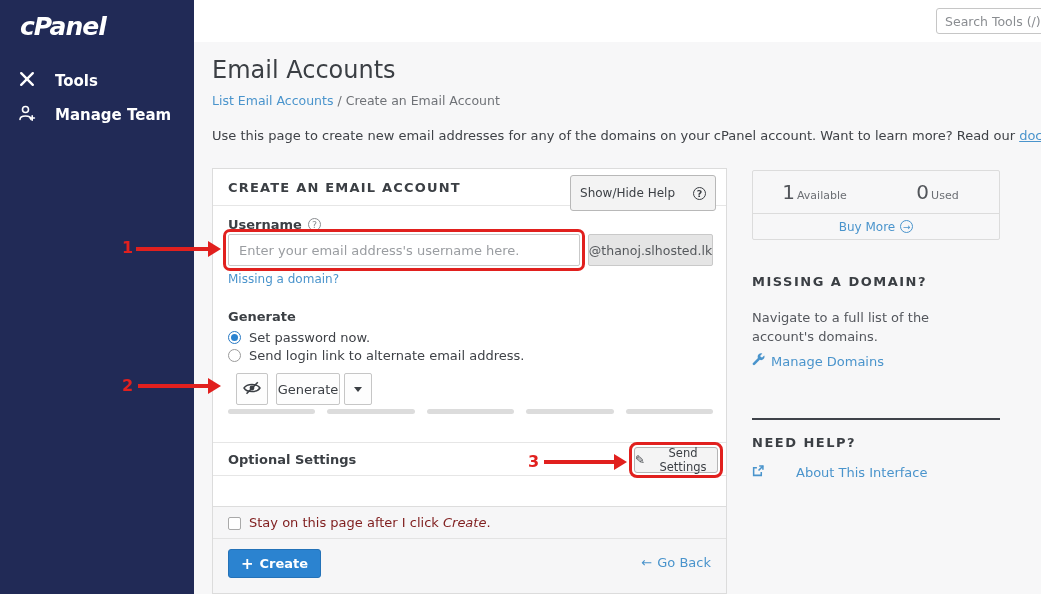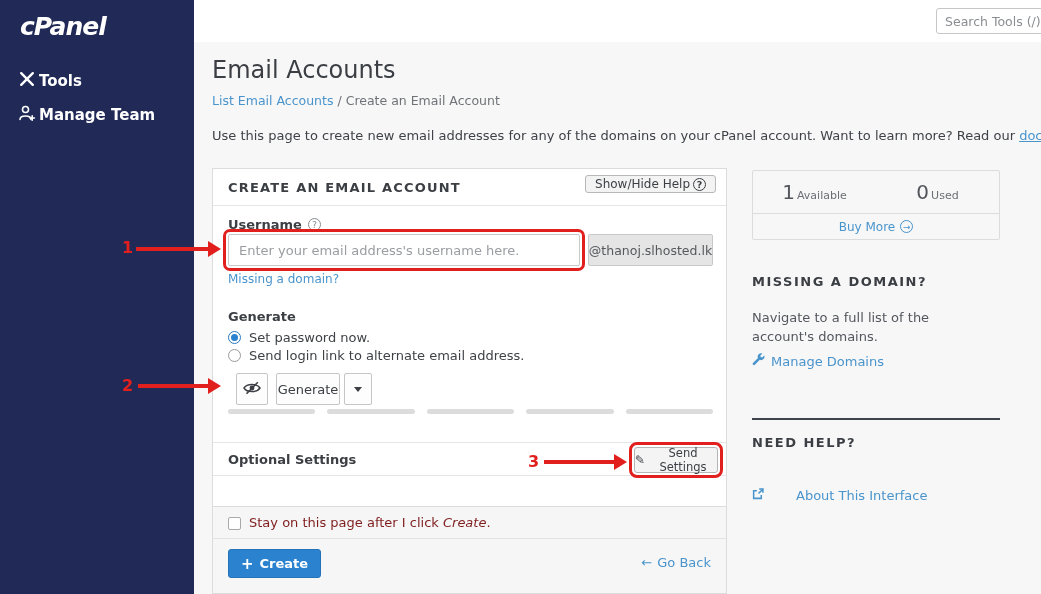--- a/index.html
+++ b/index.html
@@ -3,41 +3,41 @@
 <meta charset="utf-8">
 <style>
   * { margin:0; padding:0; box-sizing:border-box; }
   body { font-family:"DejaVu Sans","Liberation Sans",sans-serif; }
   .root { position:relative; width:1041px; height:594px; background:#f7f7f8; overflow:hidden; }
 
   
   .sidebar { position:absolute; left:0; top:0; width:194px; height:594px; background:#212a56; }
   .logo { position:absolute; left:20px; top:12px; color:#fff; font-size:25px; font-weight:700; font-style:italic; letter-spacing:-1px; }
   .nav { position:absolute; top:64px; left:0; right:0; }
-  .nav-item { display:flex; align-items:center; gap:3px; height:34px; padding:0 18px; color:#fff; font-size:15px; font-weight:600; cursor:pointer; }
+  .nav-item { display:flex; align-items:center; gap:19px; height:34px; padding:0 18px; color:#fff; font-size:15px; font-weight:600; cursor:pointer; }
   .nav-item svg { flex:0 0 auto; }
 
   
   .topbar { position:absolute; left:194px; top:0; width:847px; height:42px; background:#fff; overflow:hidden; }
   .search-input { position:absolute; left:742px; top:8px; width:170px; height:26px; border:1px solid #c6c6c6; border-radius:3px; padding:0 8px; font-size:12.5px; color:#555; font-family:inherit; }
   .search-input::placeholder { color:#8a8d91; }
 
   
   .content { position:absolute; left:194px; top:42px; width:847px; height:552px; }
   .page-title { position:absolute; left:18px; top:14px; font-size:24px; font-weight:400; color:#3b3f44; }
   .breadcrumb { position:absolute; left:18px; top:51px; font-size:12.5px; color:#6f7277; }
   .breadcrumb a { color:#4a94cc; text-decoration:none; }
   .intro { position:absolute; left:18px; top:86px; font-size:13px; color:#3f4247; white-space:nowrap; }
   .intro a { color:#4a94cc; text-decoration:underline; }
 
   
   .panel { position:absolute; left:18px; top:126px; width:515px; height:426px; background:#fff; border:1px solid #dcdcdc; }
   .panel-head { position:absolute; top:0; left:0; right:0; height:37px; border-bottom:1px solid #e6e6e6; }
   .panel-title { position:absolute; left:15px; top:11px; font-size:13px; font-weight:700; letter-spacing:1.2px; color:#3b3f44; }
-  .help-btn { position:absolute; right:10px; top:6px; height:18px; padding:0 9px; background:#f3f3f3; border:1px solid #b8b8b8; border-radius:3px; font-size:12px; color:#3b3f44; display:flex; align-items:center; gap:3px; cursor:pointer; font-family:inherit; }
+  .help-btn { position:absolute; right:10px; top:6px; height:36px; padding:0 9px; background:#f3f3f3; border:1px solid #b8b8b8; border-radius:3px; font-size:12px; color:#3b3f44; display:flex; align-items:center; gap:18px; cursor:pointer; font-family:inherit; }
   .qmark { display:inline-block; width:13px; height:13px; border:1px solid currentColor; border-radius:50%; font-size:9.5px; line-height:12px; text-align:center; font-weight:700; }
 
   .field-label { position:absolute; left:15px; font-size:13px; font-weight:700; color:#3b3f44; display:flex; align-items:center; gap:6px; }
   .lbl-user { top:48px; }
   .lbl-user .qmark { color:#8a8d91; font-weight:400; }
   .lbl-pass { top:140px; }
 
   .user-group { position:absolute; left:15px; top:65px; width:485px; height:32px; display:flex; }
   .text-input { height:32px; border:1px solid #c9c9c9; border-radius:2px; padding:0 10px; font-size:13px; color:#555; font-family:inherit; outline-color:#e1201e; }
   .text-input::placeholder { color:#9a9da1; }
@@ -82,21 +82,21 @@
   .stat .num { font-size:20px; }
   .stat .cap { font-size:11px; color:#6c6f74; margin-left:2px; }
   .buy-row { border-top:1px solid #dcdcdc; height:26px; display:flex; align-items:center; justify-content:center; gap:5px; font-size:12px; }
   .buy-row a { color:#4a94cc; text-decoration:none; display:flex; align-items:center; gap:5px; }
   .circ-arrow { display:inline-block; width:13px; height:13px; border:1px solid #4a94cc; border-radius:50%; font-size:9px; line-height:12px; text-align:center; color:#4a94cc; }
 
   .aside-h { position:absolute; left:558px; font-size:13px; font-weight:600; letter-spacing:1.5px; color:#3b3f44; }
   .h-missing { top:232px; } .h-help { top:393px; }
   .aside-p { position:absolute; left:558px; top:266px; width:240px; font-size:13px; line-height:19px; color:#54575d; }
   .aside-link { position:absolute; left:558px; font-size:13px; color:#4a94cc; text-decoration:none; display:flex; align-items:center; gap:6px; }
-  .l-domains { top:311px; } .l-about { top:446px;gap:32px; }
+  .l-domains { top:311px; } .l-about { top:423px;gap:32px; }
   .aside-hr { position:absolute; left:558px; top:376px; width:248px; border-top:2px solid #3f434a; }
 
   
   .ann-num { position:absolute; font-size:16px; font-weight:700; color:#e1201e; }
   .ann-shaft { position:absolute; height:4px; background:#e1201e; }
   .ann-head { position:absolute; width:0; height:0; border-top:8px solid transparent; border-bottom:8px solid transparent; border-left:13px solid #e1201e; }
   .ann-outline { outline:3px solid #e1201e; outline-offset:2px; }
 </style>
 </head>
 <body>

